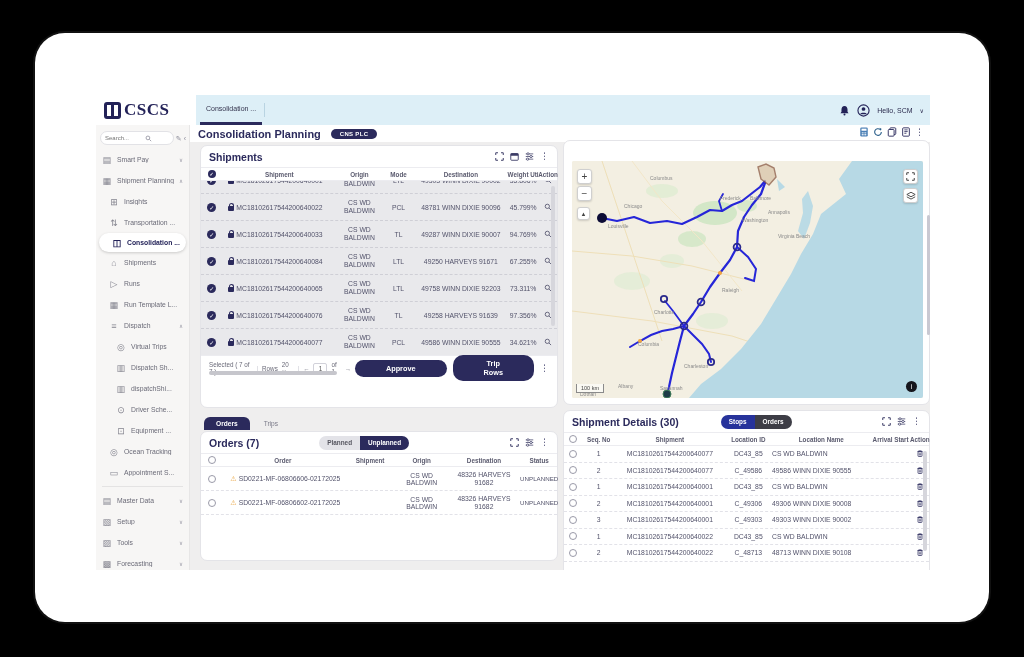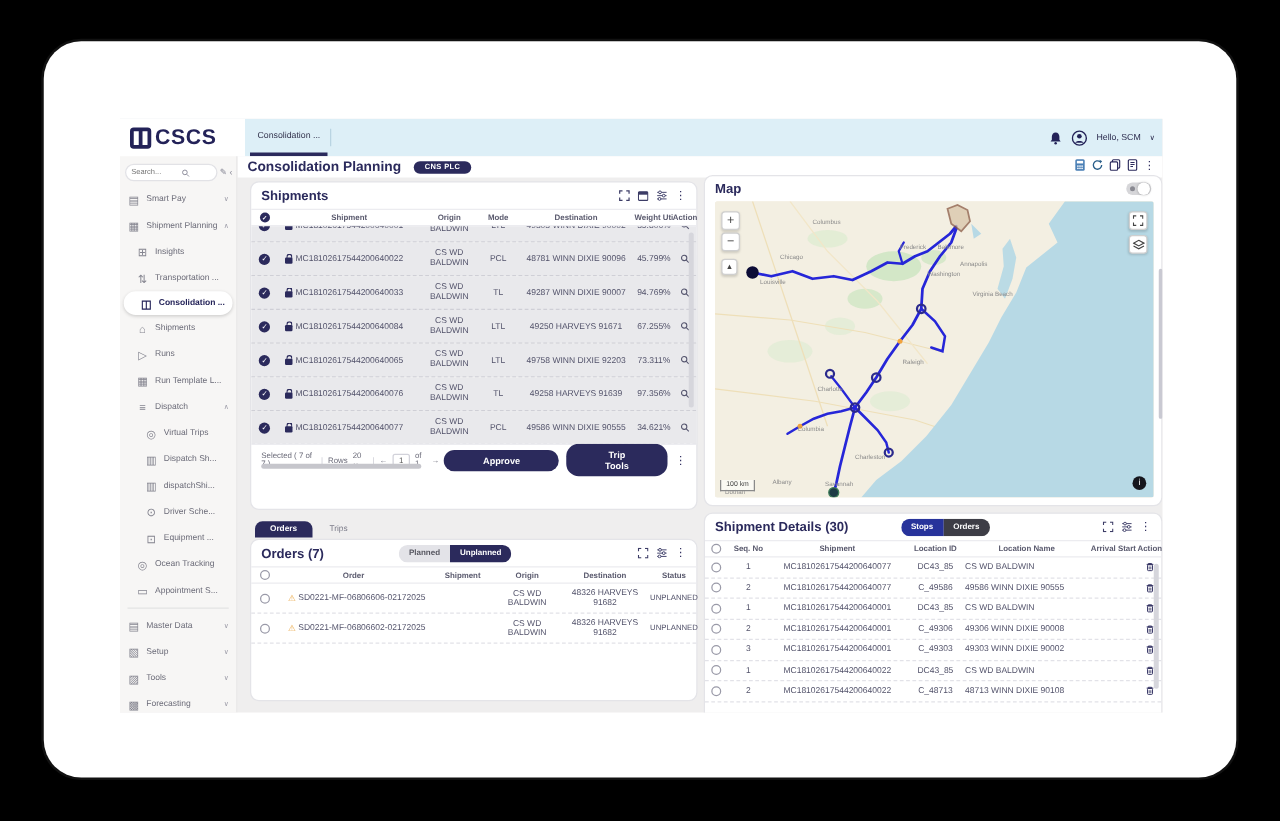--- a/index.html
+++ b/index.html
@@ -4,21 +4,21 @@
 <style>
   *{box-sizing:border-box;margin:0;padding:0;}
   html,body{width:1024px;height:657px;background:#000;font-family:"Liberation Sans",sans-serif;overflow:hidden;}
   .frame{position:absolute;left:35px;top:33px;width:954px;height:589px;background:#fff;border-radius:30px;box-shadow:0 0 0 2px #111;}
   .app{position:absolute;left:96px;top:95px;width:834px;height:475px;background:#efeeee;overflow:hidden;font-family:"Liberation Sans",sans-serif;}
   
   .topbar{position:absolute;left:0;top:0;width:834px;height:30px;background:#ddeff7;}
   .logozone{position:absolute;left:0;top:0;width:100px;height:30px;background:#fff;display:flex;align-items:center;padding-left:8px;gap:3px;}
   .logomark{width:17px;height:17px;border:3px solid #232258;border-radius:3px;position:relative;}
   .logomark::after{content:"";position:absolute;left:4px;top:-1px;width:3px;height:13px;background:#232258;}
-  .logotext{font-size:17px;font-weight:bold;color:#232258;letter-spacing:.5px;}
+  .logotext{font-size:17px;font-weight:bold;color:#232258;letter-spacing:.5px;font-family:Liberation Serif, serif;}
   .navtab{position:absolute;left:104px;top:0;height:30px;display:flex;align-items:center;font-size:7px;color:#33334d;border-bottom:3px solid #2b2a5c;padding:0 6px;}
   .tabdiv{position:absolute;left:168px;top:8px;height:14px;width:1px;background:#b9d4e2;}
   .topright{position:absolute;right:6px;top:0;height:30px;display:flex;align-items:center;gap:7px;}
   .greet{font-size:7px;color:#2b2b4e;}
   .chev{font-size:6px;color:#2b2b4e;}
   
   .subhead{position:absolute;left:0;top:30px;width:834px;height:17px;background:#fff;display:flex;align-items:center;}
   .pagetitle{margin-left:102px;font-size:11px;font-weight:bold;color:#2b2a5c;}
   .badge{margin-left:10px;background:#2b2a5c;color:#fff;font-size:6px;font-weight:bold;padding:2px 9px;border-radius:7px;letter-spacing:.3px;}
   .subright{position:absolute;right:6px;top:2px;display:flex;align-items:center;gap:4px;}
@@ -497,21 +497,21 @@
       <span class="sep">|</span>
       <span>Rows</span>
       <span><span>20</span> <span class="cv">∨</span></span>
       <span class="sep">|</span>
       <span>←</span>
       <input class="pginput" value="1" style="">
       <span>of 1</span>
       <span>→</span>
       <span style="margin-left:auto;display:flex;gap:6px;align-items:center;">
         <button class="btn">Approve</button>
-        <button class="btn">Trip Tools</button>
+        <button class="btn">Trip Rows</button>
         <span class="dots">⋮</span>
       </span>
     </div>
   </div>
 
   <div class="tabrow" style="left:108px;top:322px;">
     <span class="tab-on">Orders</span>
     <span class="tab-off">Trips</span>
   </div>
   <div class="panel" style="left:104px;top:336px;width:358px;height:130px;">
@@ -567,26 +567,20 @@
       <span class="cc"></span>
       <span class="cc">CS WD BALDWIN</span>
       <span class="cc">
           <span class="dest2">48326 HARVEYS 91682</span>
         </span>
       <span class="cc" style="font-size:6.2px;">UNPLANNED</span>
     </div>
   </div>
 
   <div class="panel" style="left:467px;top:45px;width:367px;height:265px;">
-    <div class="phead" style="height:20px;">
-      <span class="ptitle">Map</span>
-      <span class="picons">
-          <span class="mswitch"></span>
-        </span>
-    </div>
     <div class="mapcanvas">
       <svg width="351" height="237" viewBox="0 0 351 237">
 
         <rect x="0" y="0" width="351" height="237" fill="#f3efe2"></rect>
 
         <ellipse cx="143" cy="52" rx="22" ry="12" fill="#cfe6c4" opacity=".9"></ellipse>
         <ellipse cx="120" cy="78" rx="14" ry="8" fill="#cfe6c4" opacity=".8"></ellipse>
         <ellipse cx="90" cy="30" rx="16" ry="7" fill="#d8ebcd" opacity=".6"></ellipse>
         <ellipse cx="175" cy="45" rx="10" ry="6" fill="#cfe6c4" opacity=".8"></ellipse>
         <ellipse cx="60" cy="120" rx="18" ry="9" fill="#d8ebcd" opacity=".5"></ellipse>

